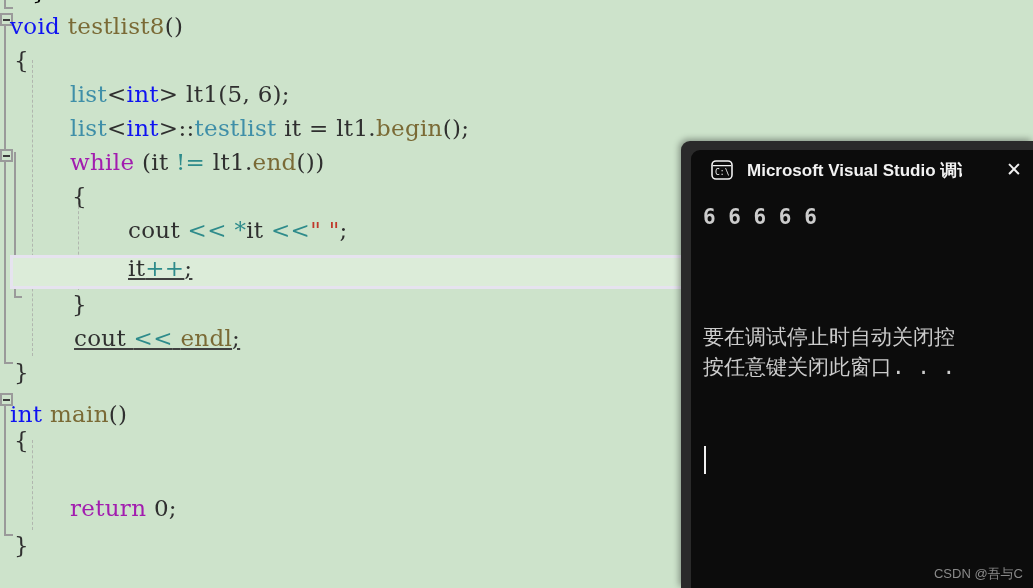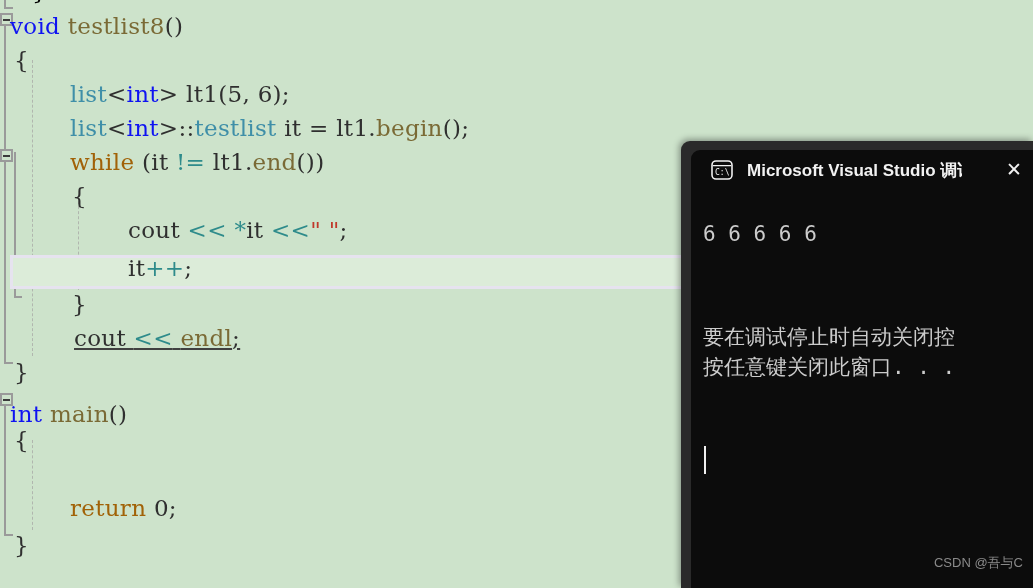--- a/index.html
+++ b/index.html
@@ -78,21 +78,21 @@
     position: absolute;
     left: 0;
     white-space: pre;
     font-family: "DejaVu Serif", "Liberation Serif", serif;
     font-size: 23px;
     line-height: 34px;
     letter-spacing: 0.3px;
     color: #404040;
   }
   .kw-blue    { color: #0f13f2; }
-  .kw-purple  { color: #a16207; }
+  .kw-purple  { color: #a21caf; }
   .type-teal  { color: #3f8fa8; }
   .ident      { color: #7a6a35; }
   .plain      { color: #2f2f2f; }
   .brace      { color: #2f2f2f; }
   .op-teal    { color: #2e8b8b; }
   .str-red    { color: #c0392b; }
   .num        { color: #2f2f2f; }
 
   
   #top-sliver {
@@ -175,21 +175,21 @@
     line-height: 30px;
   }
   #console-cursor {
     position: absolute;
     left: 13px; top: 256px;
     width: 2px; height: 28px;
     background: #f0f0f0;
   }
   #watermark {
     position: absolute;
-    right: 10px; bottom: 16px;
+    right: 10px; bottom: 5px;
     color: #8a8a8a;
     font-family: "Liberation Sans", sans-serif;
     font-size: 13px;
     white-space: nowrap;
   }
 </style>
 </head>
 <body>
 
 <div id="screen">
@@ -229,21 +229,21 @@
     <div class="code-line" style="top:77px;left:70px;"><span class="type-teal">list</span><span class="plain">&lt;</span><span class="kw-blue">int</span><span class="plain">&gt;</span> <span class="plain">lt1(</span><span class="num">5</span><span class="plain">, </span><span class="num">6</span><span class="plain">);</span></div>
 
     <div class="code-line" style="top:111px;left:70px;"><span class="type-teal">list</span><span class="plain">&lt;</span><span class="kw-blue">int</span><span class="plain">&gt;::</span><span class="type-teal">testlist</span> <span class="plain">it = lt1.</span><span class="ident">begin</span><span class="plain">();</span></div>
 
     <div class="code-line" style="top:145px;left:70px;"><span class="kw-purple">while</span> <span class="plain">(it </span><span class="op-teal">!=</span><span class="plain"> lt1.</span><span class="ident">end</span><span class="plain">())</span></div>
 
     <div class="code-line" style="top:179px;left:72px;"><span class="brace">{</span></div>
 
     <div class="code-line" style="top:213px;left:128px;"><span class="plain">cout </span><span class="op-teal">&lt;&lt;</span><span class="plain"> </span><span class="op-teal">*</span><span class="plain">it </span><span class="op-teal">&lt;&lt;</span><span class="str-red">" "</span><span class="plain">;</span></div>
 
-    <div class="code-line" style="top:251px;left:128px;"><span class="plain">it</span><span class="op-teal">++</span><span class="plain">;</span></div>
+    <div class="code-line" style="top:251px;left:128px;text-decoration:underline;"><span class="plain">it</span><span class="op-teal">++</span><span class="plain">;</span></div>
 
     <div class="code-line" style="top:287px;left:72px;"><span class="brace">}</span></div>
 
     <div class="code-line" style="top:321px;left:74px;text-decoration:underline;"><span class="plain">cout </span><span class="op-teal">&lt;&lt;</span><span class="plain"> </span><span class="ident">endl</span><span class="plain">;</span></div>
 
     <div class="code-line" style="top:355px;left:14px;"><span class="brace">}</span></div>
 
     <div class="code-line" style="top:389px;left:10px;margin-top:8px;"><span class="kw-blue">int</span> <span class="ident">main</span><span class="plain">()</span></div>
 
     <div class="code-line" style="top:423px;left:14px;"><span class="brace">{</span></div>
@@ -262,21 +262,21 @@
           <rect x="1" y="1" width="20" height="18" rx="4" ry="4" fill="none" stroke="#f2f2f2" stroke-width="1.6"></rect>
           <line x1="1.8" y1="5.6" x2="20.2" y2="5.6" stroke="#f2f2f2" stroke-width="1.3"></line>
           <text x="4" y="15" font-family="DejaVu Sans Mono, monospace" font-size="8" fill="#f2f2f2">C:\</text>
         </svg>
       </span>
       <span id="console-title">Microsoft Visual Studio 调试控</span>
       <span id="console-close">✕</span>
     </div>
 
     <div id="console-body">
-      <div class="console-line" style="top:29px;">6 6 6 6 6</div>
+      <div class="console-line" style="top:12px;font-weight:bold;">6 6 6 6 6</div>
       <div class="console-line" style="top:162px;">按任意键关闭此窗口. . .</div>
       <div class="console-line" style="top:132px;">要在调试停止时自动关闭控</div>
       <div id="console-cursor"></div>
       <div id="watermark">CSDN @吾与C</div>
     </div>
   </div>
 
 </div>
 
 </body></html>

